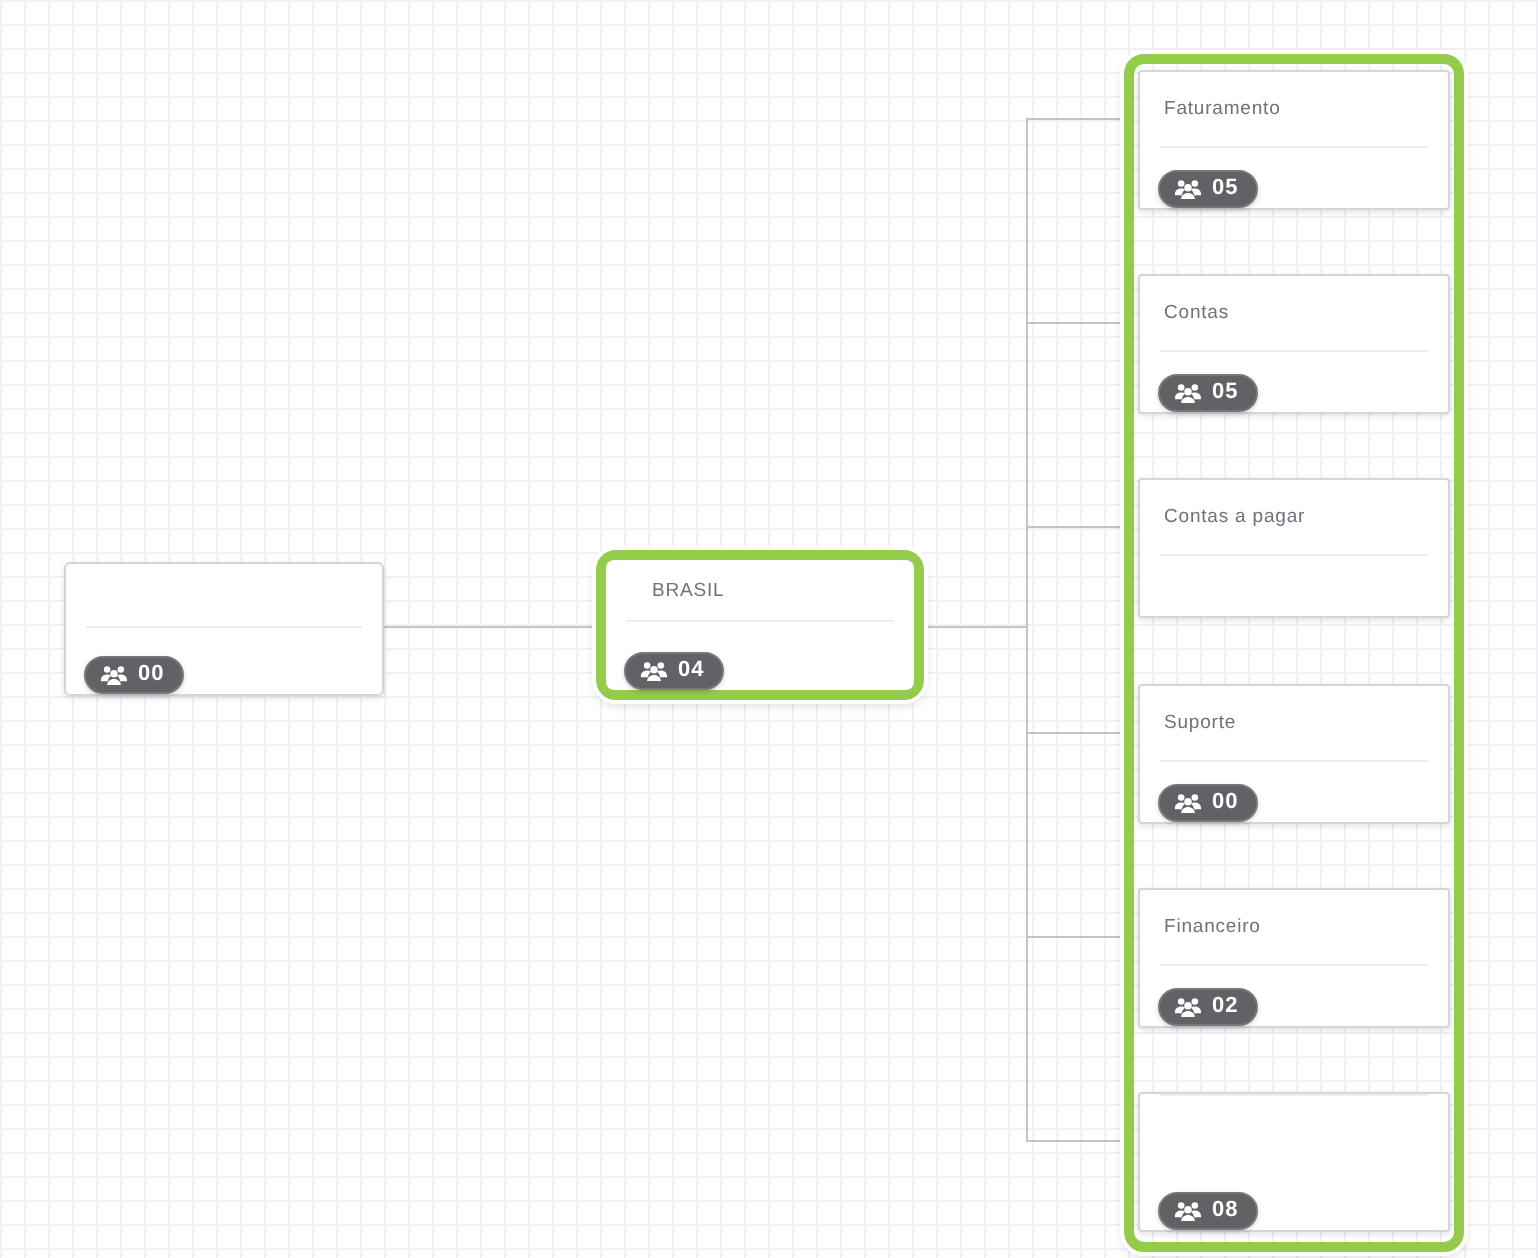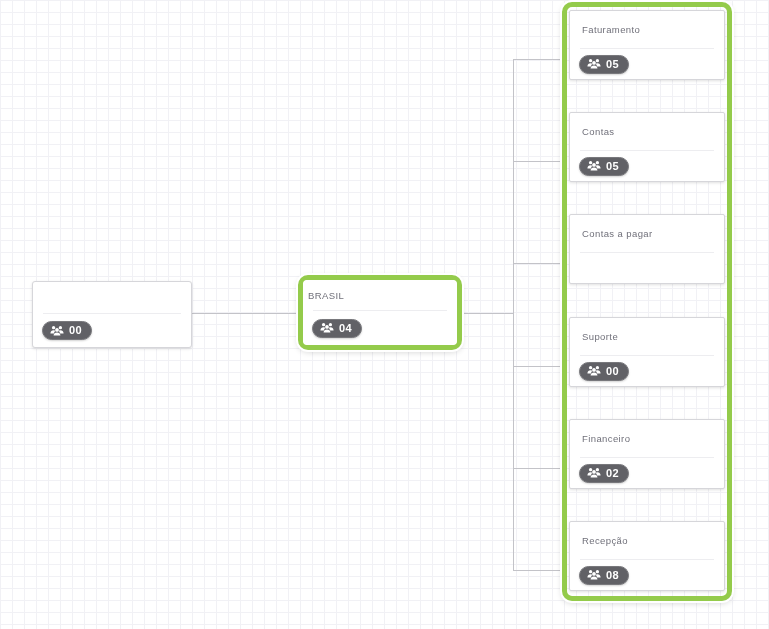--- a/index.html
+++ b/index.html
@@ -41,24 +41,24 @@
   
   .dept-card {
     position:absolute; left:2px; width:156px; height:70px; box-sizing:border-box;
     background:#fff; border:1px solid #d6d6da; border-radius:2px;
     box-shadow:0 1px 3px rgba(0,0,0,.12);
     display:flex; flex-direction:column;
   }
 
   .title-row { flex:0 0 37px; display:flex; align-items:center; padding-left:12px; }
   .node-box .title-row { flex-basis:31px; }
-  .inner-card .title-row { flex-basis:30px; padding-left:5px; }
+  .inner-card .title-row { flex-basis:30px; padding-left:23px; }
   .node-title { font-size:9.5px; color:#70707a; letter-spacing:.4px; }
   .divider { border-top:1px solid #ededf0; margin:0 10px; }
-  .badge-row { flex:1; display:flex; align-items:center; padding-left:9px; }
+  .badge-row { flex:1; display:flex; align-items:flex-end; padding-left:9px; }
 
   .badge {
     display:inline-flex; align-items:center; gap:5px;
     background:#616166; border:1px solid #78787c; border-radius:11px;
     padding:2px 9px 3px 7px;
     color:#fff; font-size:11px; font-weight:bold; letter-spacing:.5px;
     box-shadow:0 1px 2px rgba(0,0,0,.18);
   }
   .badge .icon svg { display:block; }
 </style>
@@ -116,21 +116,21 @@
                 <circle cx="9" cy="6.2" r="2.4"></circle>
                 <path d="M4.6 13.4c0-2.4 2-3.9 4.4-3.9s4.4 1.5 4.4 3.9z"></path>
               </svg>
           </span>
           <span>04</span>
         </span>
       </div>
     </div>
   </div>
 
-  <div class="green-frame" style="left:562px;top:2px;width:170px;height:599px">
+  <div class="green-frame" style="left:562px;top:27px;width:170px;height:599px">
 
     <div class="dept-card" style="top:3px">
       <div class="title-row">
           <span class="node-title">Faturamento</span>
         </div>
       <div class="divider"></div>
       <div class="badge-row">
         <span class="badge">
           <span class="icon">
             <svg width="14" height="11" viewBox="0 0 18 14" fill="#ffffff">
@@ -214,23 +214,20 @@
                 <circle cx="9" cy="6.2" r="2.4"></circle>
                 <path d="M4.6 13.4c0-2.4 2-3.9 4.4-3.9s4.4 1.5 4.4 3.9z"></path>
               </svg>
           </span>
           <span>02</span>
         </span>
       </div>
     </div>
 
     <div class="dept-card" style="top:514px">
-      <div class="title-row">
-          <span class="node-title">Recepção</span>
-        </div>
       <div class="divider"></div>
       <div class="badge-row">
         <span class="badge">
           <span class="icon">
             <svg width="14" height="11" viewBox="0 0 18 14" fill="#ffffff">
                 <circle cx="4.6" cy="3.4" r="2.1"></circle>
                 <circle cx="13.4" cy="3.4" r="2.1"></circle>
                 <path d="M0.6 10.2c0-2.2 1.8-3.6 4-3.6 1 0 1.9.3 2.6.8-1.2.9-2 2.2-2.1 3.6H.6z"></path>
                 <path d="M17.4 10.2c0-2.2-1.8-3.6-4-3.6-1 0-1.9.3-2.6.8 1.2.9 2 2.2 2.1 3.6h4.5z"></path>
                 <circle cx="9" cy="6.2" r="2.4"></circle>

